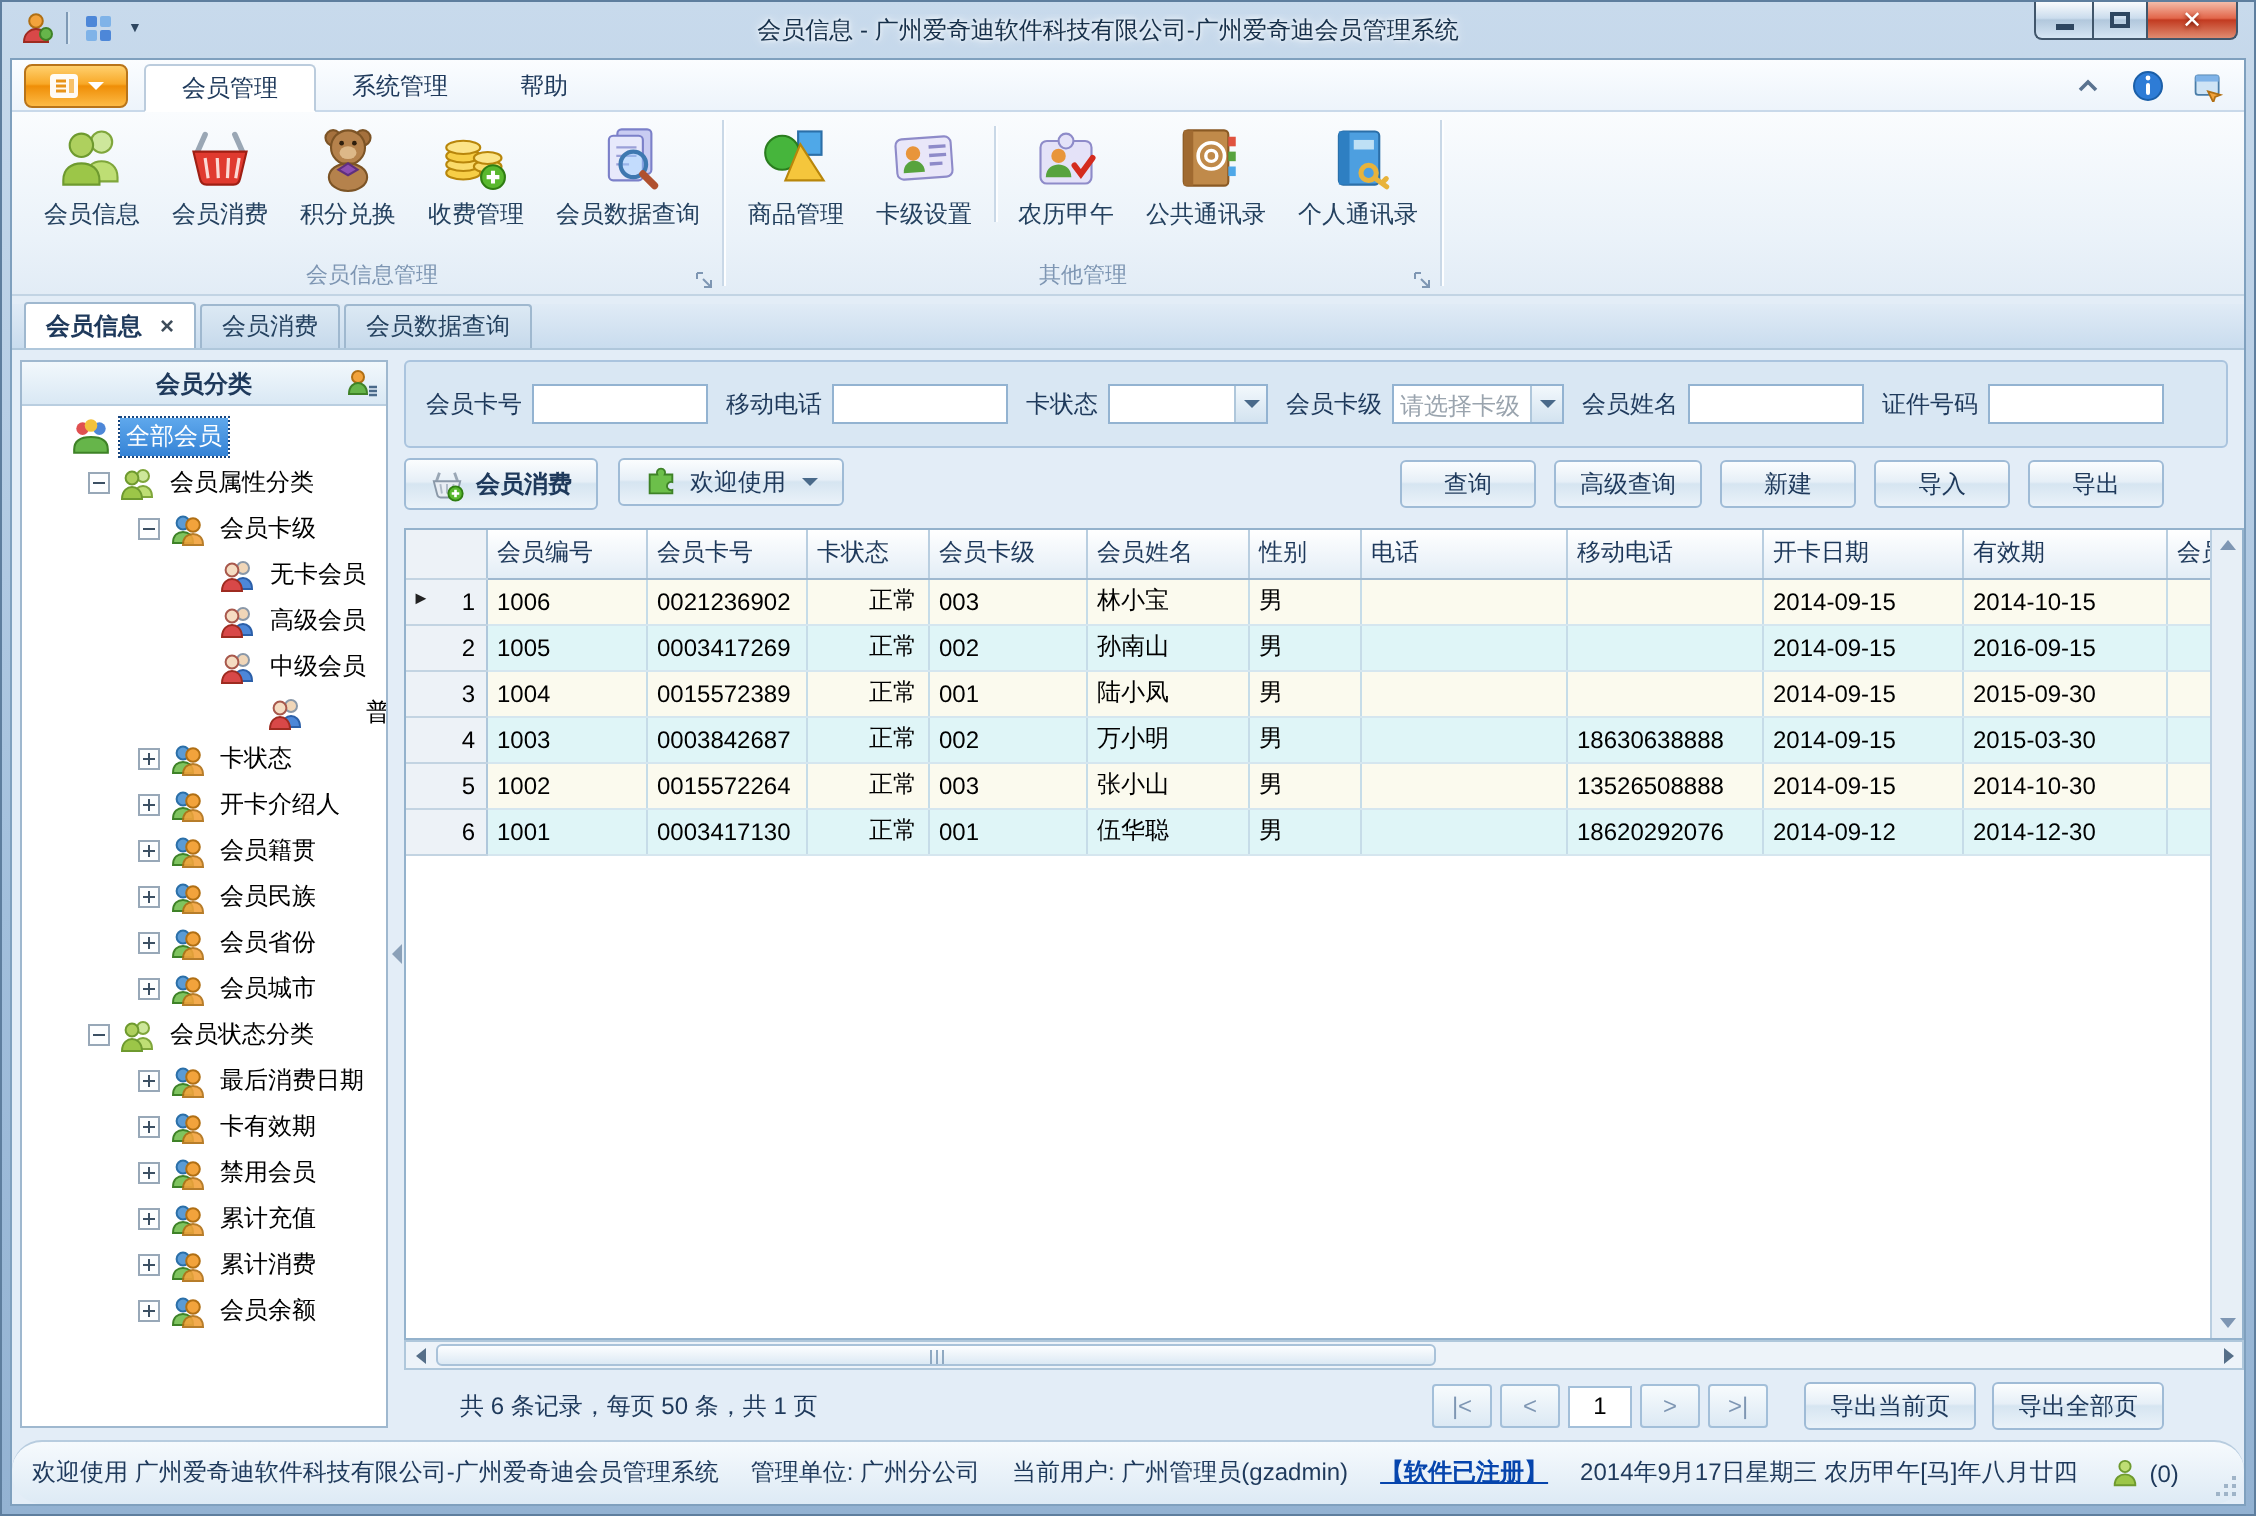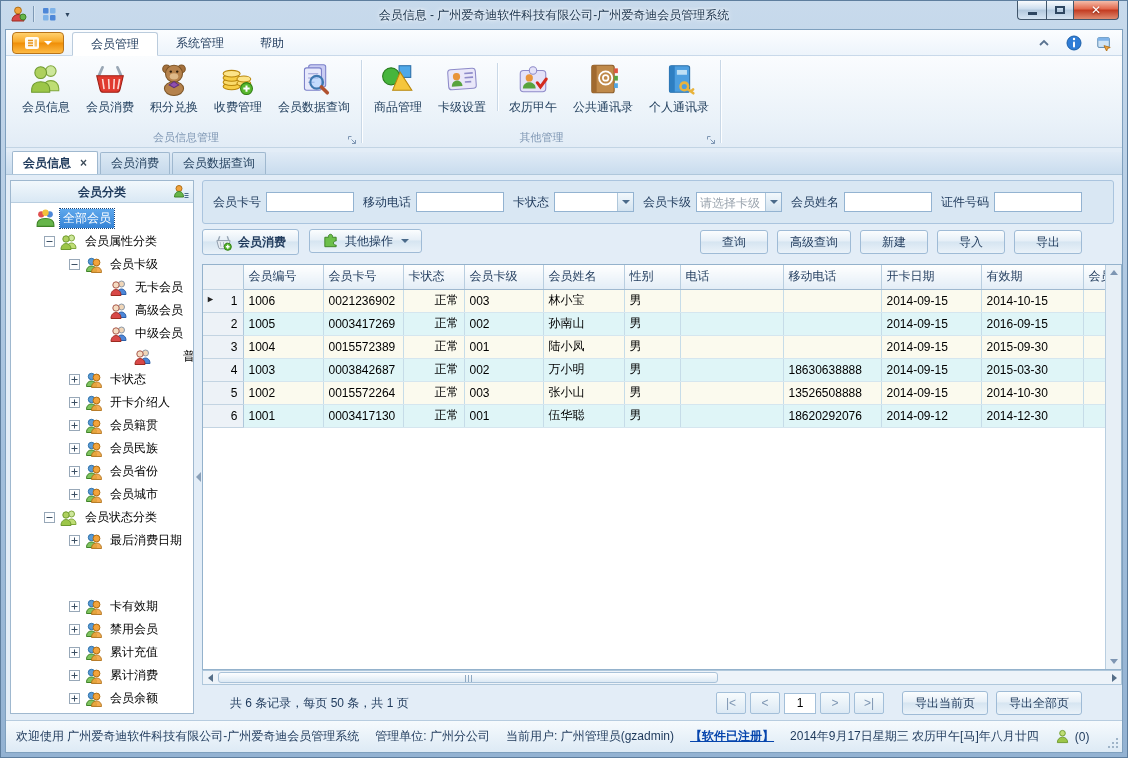--- a/index.html
+++ b/index.html
@@ -186,21 +186,21 @@
     justify-content:center; border:1px solid #A3BFD9; border-radius:2px; color:#7E96B3;
     background:linear-gradient(#F7FBFD,#DCE9F4); }
   .pg-input { width:32px; height:21px; border:1px solid #A3BFD9; text-align:center;
     font-family:inherit; font-size:12px; background:#FFF; }
   .pg-exports { display:flex; gap:8px; margin-left:18px; margin-right:40px; }
 
   
   .statusbar { position:absolute; left:0; right:0; bottom:0; height:32px;
     background:linear-gradient(#F6FAFD,#DDEAF5); border-top:1px solid #B7CCDF;
     display:flex; align-items:center; padding:0 10px; color:#1E395B; gap:16px;
-    white-space:nowrap; }
+    white-space:nowrap;border-radius:15px; }
   .sb-link { color:#0645AD; font-weight:bold; text-decoration:underline; }
   .sb-right { margin-left:auto; display:flex; align-items:center; gap:5px; margin-right:36px; }
   .sb-ic { width:15px; height:15px; }
   .grip { position:absolute; right:3px; bottom:3px; width:12px; height:12px; }
 </style>
 </head>
 <body>
 
 <div class="window">
 
@@ -597,21 +597,21 @@
                   <path d="M5.5 2.5v6" stroke="#3C5064"></path>
                 </svg></span>
               <span class="tic"><svg viewBox="0 0 18 18">
                   <circle cx="6.5" cy="5.5" r="3.2" fill="#5B9BD5" stroke="#2B6FA8"></circle>
                   <path d="M1.5 15.5c0-4 2.5-5.5 5-5.5s5 1.5 5 5.5z" fill="#7FC45F" stroke="#3E8227"></path>
                   <circle cx="11.5" cy="6.5" r="3.4" fill="#F2A33C" stroke="#B06F14"></circle>
                   <path d="M6.5 16.5c0-4 2.5-5.5 5-5.5s5 1.5 5 5.5z" fill="#F2A33C" stroke="#B06F14" opacity=".9"></path>
                 </svg></span>
               <span class="tlabel">最后消费日期</span>
             </div>
-            <div class="trow" style="padding-left: 58px; margin-top: 43px;">
+            <div class="trow" style="padding-left: 58px;">
               <span class="texp"><svg viewBox="0 0 11 11">
                   <rect x="0.5" y="0.5" width="10" height="10" fill="#FDFEFF" stroke="#98A8B8"></rect>
                   <path d="M2.5 5.5h6" stroke="#3C5064"></path>
                   <path d="M5.5 2.5v6" stroke="#3C5064"></path>
                 </svg></span>
               <span class="tic"><svg viewBox="0 0 18 18">
                   <circle cx="6.5" cy="5.5" r="3.2" fill="#5B9BD5" stroke="#2B6FA8"></circle>
                   <path d="M1.5 15.5c0-4 2.5-5.5 5-5.5s5 1.5 5 5.5z" fill="#7FC45F" stroke="#3E8227"></path>
                   <circle cx="11.5" cy="6.5" r="3.4" fill="#F2A33C" stroke="#B06F14"></circle>
                   <path d="M6.5 16.5c0-4 2.5-5.5 5-5.5s5 1.5 5 5.5z" fill="#F2A33C" stroke="#B06F14" opacity=".9"></path>
@@ -727,21 +727,21 @@
                     <path d="M5.5 8.5l.8 5 M9 8.5v5 M12.5 8.5l-.8 5" stroke="#AEB9C6" stroke-width="1"></path>
                     <circle cx="13.5" cy="13.5" r="3.8" fill="#59B82E" stroke="#2F7D12"></circle>
                     <path d="M13.5 11.5v4M11.5 13.5h4" stroke="#FFF" stroke-width="1.4"></path>
                   </svg></span>
                 <span>会员消费</span>
               </div>
               <div class="btn">
                 <span class="bic"><svg viewBox="0 0 18 18">
                     <path d="M3 6h4a2.2 2.2 0 114 0h4v4a2.2 2.2 0 100 4.2V16H3z" fill="#6CBF4A" stroke="#3E8227" transform="translate(0,-1.5)"></path>
                   </svg></span>
-                <span>其他操作</span>
+                <span>欢迎使用</span>
                 <span class="caret bcaret"></span>
               </div>
             </div>
           <div class="tb-right" id="toolbar-right">
               <div class="btn">查询</div>
               <div class="btn">高级查询</div>
               <div class="btn">新建</div>
               <div class="btn">导入</div>
               <div class="btn">导出</div>
             </div>

